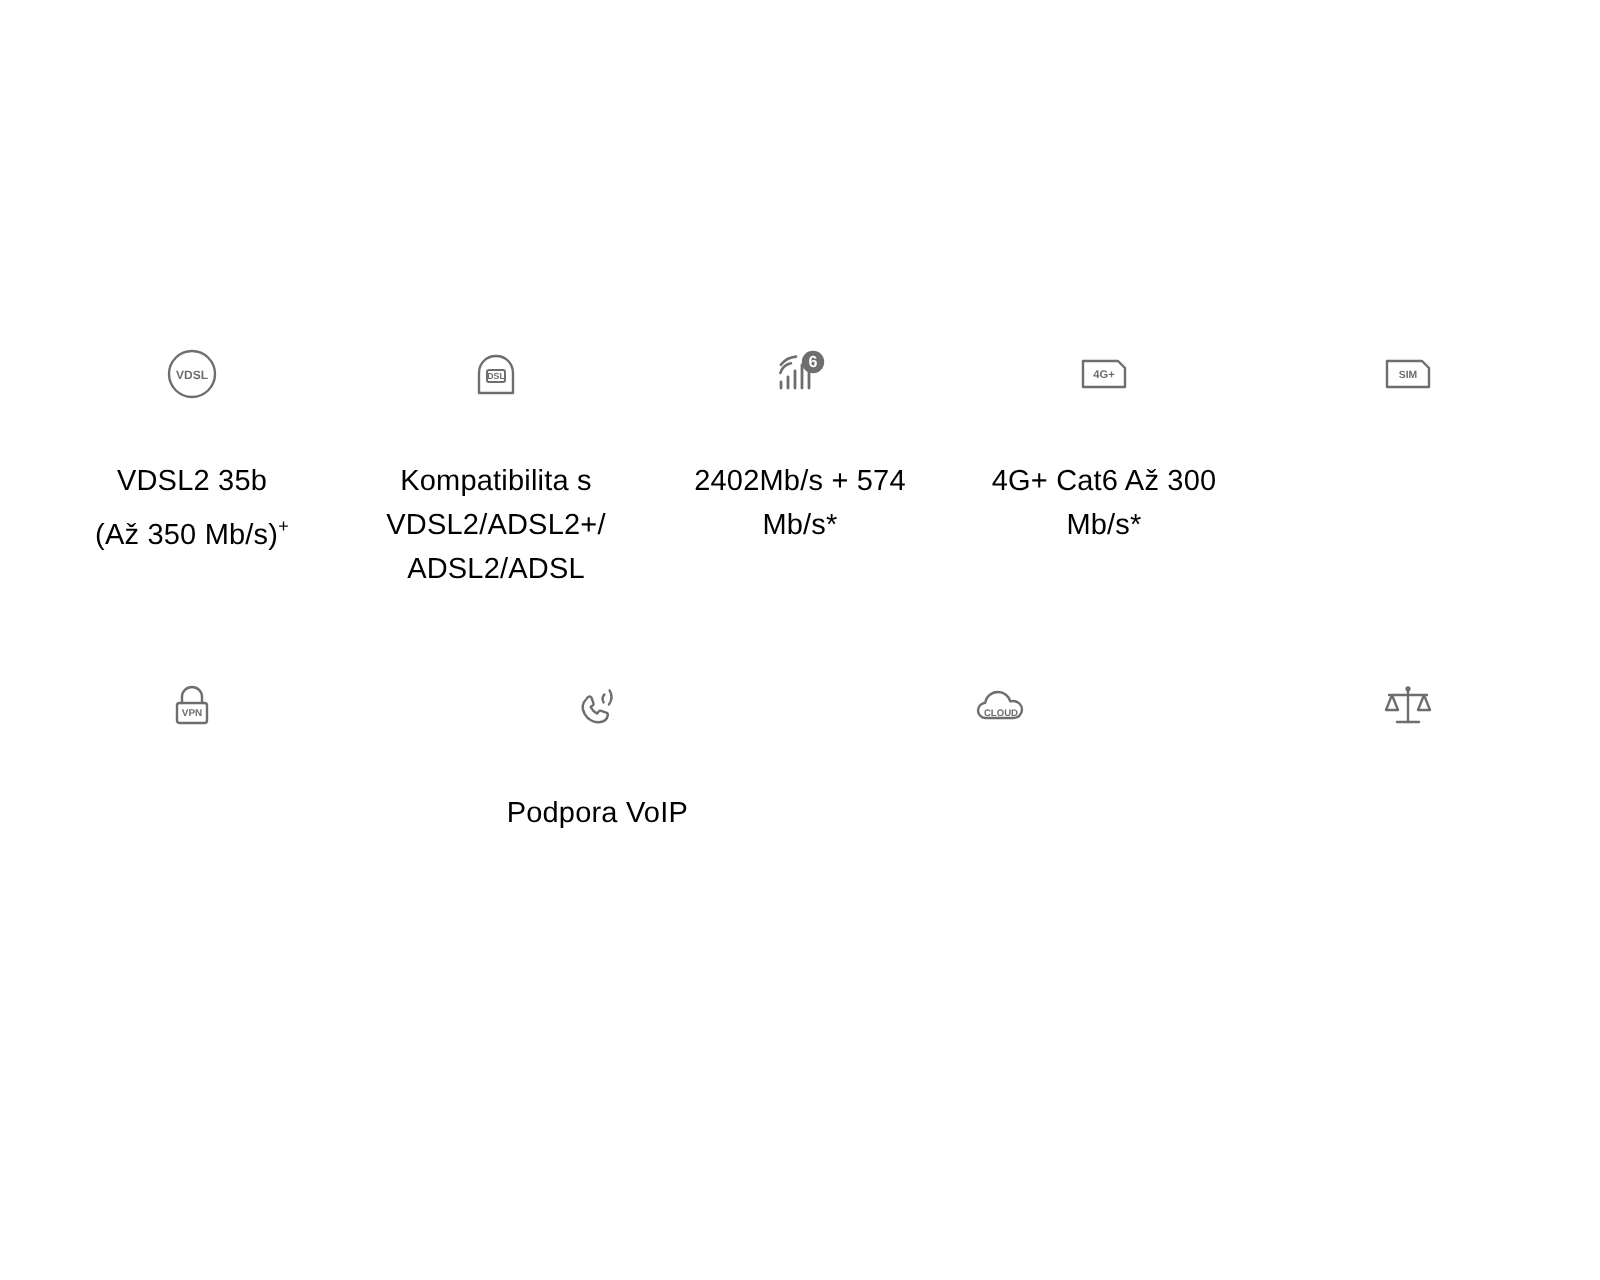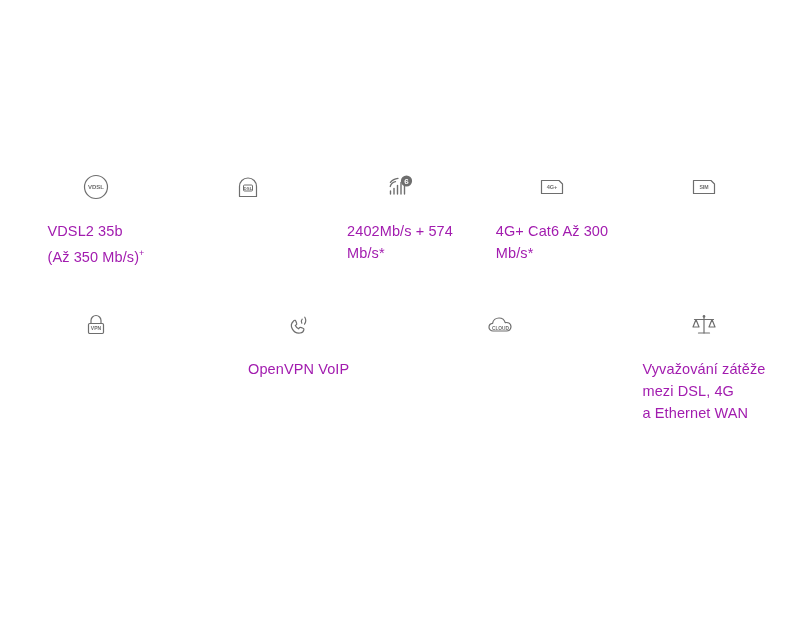--- a/index.html
+++ b/index.html
@@ -53,23 +53,25 @@
     margin-bottom: 16px;
   }
 
   .spec-icon svg {
     display: block;
   }
 
   .spec-label {
     font-size: 14.5px;
     line-height: 22px;
-    color: #a21caf;
+    text-align: center;
+    color: #000000;
     letter-spacing: 0.1px;
     white-space: pre-line;
+    margin-top: 10px;
   }
 
   .spec-label sup {
     font-size: 9px;
     vertical-align: super;
   }
 </style>
 </head>
 <body>
 
@@ -89,20 +91,23 @@
     </div>
 
     <div class="spec-cell">
       <div class="spec-icon">
         <svg width="30" height="30" viewBox="0 0 30 30" fill="none">
           <path d="M6.5 24.5 V14.5 C6.5 9.8 10 6 15 6 C20 6 23.5 9.8 23.5 14.5 V24.5 Z" stroke="#6e6e6e" stroke-width="1.2" stroke-linejoin="round"></path>
           <rect x="10.5" y="13" width="9" height="6" rx="1" stroke="#6e6e6e" stroke-width="1"></rect>
           <text x="15" y="17.6" font-family="Liberation Sans, sans-serif" font-size="4.4" font-weight="bold" fill="#6e6e6e" text-anchor="middle">DSL</text>
         </svg>
       </div>
+      <div class="spec-label"><span>Kompatibilita s
+VDSL2/ADSL2+/
+ADSL2/ADSL</span></div>
     </div>
 
     <div class="spec-cell">
       <div class="spec-icon">
         <svg width="30" height="30" viewBox="0 0 30 30" fill="none">
           <g stroke="#6e6e6e" stroke-width="1.4" stroke-linecap="round">
             <path d="M5.5 22 V19"></path>
             <path d="M9 22 V16.5"></path>
             <path d="M12.5 22 V13.5"></path>
             <path d="M16 22 V10.5"></path>
@@ -156,21 +161,21 @@
     </div>
 
     <div class="spec-cell">
       <div class="spec-icon">
         <svg width="30" height="30" viewBox="0 0 30 30" fill="none">
           <path d="M9.2 11.5 C7 13.7 6.8 16.2 8.3 18.9 C9.9 21.8 13 23.5 16.2 23 C18.3 22.7 19.6 21.4 19.9 19.6 C20 19 19.7 18.5 19.1 18.3 L16.6 17.4 C16.1 17.2 15.6 17.4 15.3 17.8 L14.6 18.8 C13.2 18.1 12 16.9 11.3 15.5 L12.3 14.8 C12.7 14.5 12.9 14 12.7 13.5 L11.8 11 C11.6 10.4 11 10.1 10.4 10.3 C10 10.4 9.6 10.8 9.2 11.5 Z" stroke="#6e6e6e" stroke-width="1.2" stroke-linejoin="round"></path>
           <path d="M17.8 13.2 A3.5 3.5 0 0 1 18.2 9.2" stroke="#6e6e6e" stroke-width="1.2" stroke-linecap="round" fill="none"></path>
           <path d="M20.5 14.2 A6.5 6.5 0 0 0 20.8 7.2" stroke="#6e6e6e" stroke-width="1.2" stroke-linecap="round" fill="none"></path>
         </svg>
       </div>
-      <div class="spec-label"><span>OpenVPN VoIP</span></div>
+      <div class="spec-label"><span>Podpora VoIP</span></div>
     </div>
 
     <div class="spec-cell">
       <div class="spec-icon">
         <svg width="32" height="30" viewBox="0 0 32 30" fill="none">
           <path d="M8 21 C5.8 21 4 19.3 4 17.2 C4 15.2 5.6 13.6 7.6 13.4 C8 10.3 10.7 8 14 8 C17 8 19.5 10 20.2 12.7 C20.6 12.6 21 12.5 21.5 12.5 C24 12.5 26 14.4 26 16.8 C26 19.1 24.1 21 21.7 21 Z" stroke="#6e6e6e" stroke-width="1.2" stroke-linejoin="round"></path>
           <text x="15.5" y="20" font-family="Liberation Sans, sans-serif" font-size="4.8" font-weight="bold" fill="#6e6e6e" text-anchor="middle">CLOUD</text>
         </svg>
       </div>
     </div>
@@ -181,20 +186,17 @@
           <g stroke="#6e6e6e" stroke-width="1.2" stroke-linecap="round" stroke-linejoin="round" fill="none">
             <path d="M15 7 V23"></path>
             <path d="M5.5 9.5 H24.5"></path>
             <path d="M9.5 23 H20.5"></path>
             <path d="M7 9.5 L4 17 H10 Z"></path>
             <path d="M23 9.5 L20 17 H26 Z"></path>
           </g>
           <circle cx="15" cy="6.4" r="1.3" fill="#6e6e6e"></circle>
         </svg>
       </div>
-      <div class="spec-label"><span>Vyvažování zátěže
-mezi DSL, 4G
-a Ethernet WAN</span></div>
     </div>
 
   </div>
 
 </div>
 
 </body></html>

